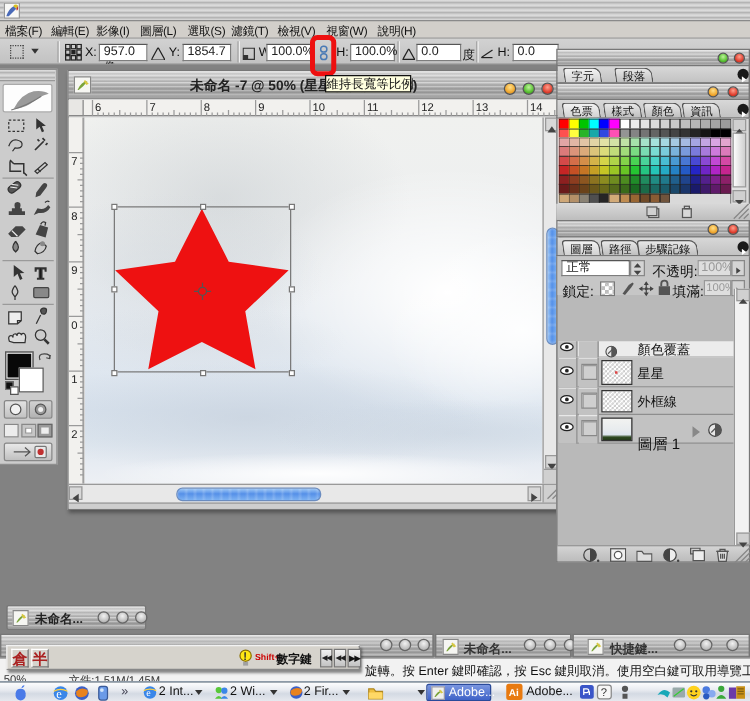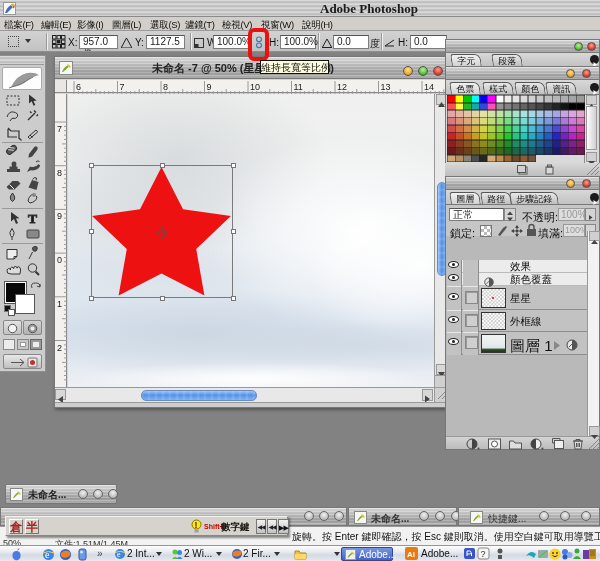--- a/index.html
+++ b/index.html
@@ -19,21 +19,20 @@
 .eye:after{content:"";position:absolute;left:2.8px;top:1px;width:3.4px;height:3.4px;border-radius:50%;background:#222}
 </style></head><body>
 
 <div class="abs metal" style="left:0;top:0;width:600px;height:17px;border-bottom:1px solid #8a8a8a">
  <div class="abs" style="left:3px;top:2px;width:13px;height:13px;background:#f8f8f6;border:1px solid #999"></div>
  <svg class="abs" style="left:3px;top:2px" width="13" height="13">
       <path d="M2 11 Q4 5 8 3 L10 5 Q7 8 4 11 Z" fill="#4a6ab8"></path>
       <path d="M8 2 Q10 1 11.5 2.5 L10 5 8 3 Z" fill="#d8c020"></path>
       <path d="M10 5 L11.5 2.5 Q12 5 10.5 6.5 Z" fill="#c03028"></path>
     </svg>
- <div class="abs" style="left:320px;top:1px;font-family:'Liberation Serif',serif;font-weight:bold;font-size:13px;color:#1a1a1a">Adobe Photoshop</div>
 </div>
 
 <div class="abs" style="left:0;top:17px;width:600px;height:14px;background:#d2cfca;border-bottom:1px solid #9a9a9a;font-size:9.5px;letter-spacing:-0.3px;color:#111">
  <span class="abs" style="left:4px;top:2px">檔案(F)</span>
  <span class="abs" style="left:41px;top:2px">編輯(E)</span>
  <span class="abs" style="left:77px;top:2px">影像(I)</span>
  <span class="abs" style="left:112px;top:2px">圖層(L)</span>
  <span class="abs" style="left:150px;top:2px">選取(S)</span>
  <span class="abs" style="left:185px;top:2px">濾鏡(T)</span>
  <span class="abs" style="left:222px;top:2px">檢視(V)</span>
@@ -60,21 +59,21 @@
         <rect x="9.5" y="9.5" width="3.5" height="3.5"></rect>
   </g>
       <rect x="5" y="5" width="3.5" height="3.5" fill="#222"></rect>
  </svg>
  <span class="lab" style="left:68px;top:6px">X:</span>
  <div class="fld" style="left:79px;top:4px;width:39px;height:14px">957.0 像</div>
  <svg class="abs" style="left:121px;top:7px" width="11" height="10">
       <path d="M5.5 0 L11 10 L0 10 Z" fill="none" stroke="#222"></path>
     </svg>
  <span class="lab" style="left:135px;top:6px">Y:</span>
- <div class="fld" style="left:146px;top:4px;width:39px;height:14px">1127.5</div>
+ <div class="fld" style="left:146px;top:4px;width:39px;height:14px">1854.7</div>
  <div class="abs" style="left:190px;top:2px;width:1px;height:17px;background:#9a9a9a"></div>
  <div class="abs" style="left:191px;top:2px;width:1px;height:17px;background:#efefef"></div>
  <svg class="abs" style="left:194px;top:7px" width="10" height="10">
       <rect x="0.5" y="0.5" width="9" height="9" fill="none" stroke="#333"></rect>
       <rect x="0.5" y="6" width="4" height="3.5" fill="#333"></rect>
     </svg>
  <span class="lab" style="left:207px;top:6px">W:</span>
  <div class="fld" style="left:213px;top:4px;width:37px;height:14px">100.0%</div>
  <svg class="abs" style="left:254px;top:5px" width="10" height="13" viewBox="0 0 10 13">
   <g fill="none" stroke="#4a7ab5" stroke-width="1.2">
@@ -551,27 +550,20 @@
       </svg>
   <svg class="abs" style="left:80px;top:18px" width="11" height="14">
         <rect x="1" y="6" width="9" height="7" fill="#555"></rect>
         <path d="M3 6 V4 a2.5 2.5 0 0 1 5 0 V6" fill="none" stroke="#555" stroke-width="1.5"></path>
       </svg>
   <div class="abs lab" style="left:92px;top:21px;font-size:11px">填滿:</div>
   <div class="abs" style="left:117px;top:19px;width:22px;height:13px;background:#dedede;border:1px solid #999;font-size:9px;color:#999;padding-left:1px">100%</div>
   <div class="abs" style="left:139px;top:19px;width:11px;height:13px;background:#d4d4d4;border:1px solid #888"><svg width="9" height="11">
           <path d="M3 3 L6.5 5.5 L3 8 Z" fill="#444"></path>
         </svg></div>
-<div class="abs" style="left:1px;top:55px;width:140px;height:13px;background:#ececec;border-bottom:1px solid #bbb">
-<div class="abs" style="left:0;top:0;width:15px;height:13px;background:#c2c2c2;border-right:1px solid #8e8e8e">
-          <div class="eye" style="left:1px;top:1px"></div>
-        </div>
-<div class="abs" style="left:16px;top:0;width:16px;height:13px;background:#c2c2c2;border-right:1px solid #8e8e8e"></div>
-<div class="abs" style="left:63px;top:0px;font-size:10.5px;color:#111;white-space:nowrap">效果</div>
-</div>
 <div class="abs" style="left:1px;top:81px;width:140px;height:24px;background:#c2c2c2;border-bottom:1px solid #8e8e8e">
 <div class="abs" style="left:0;top:0;width:15px;height:24px;background:#c2c2c2;border-right:1px solid #8e8e8e;box-shadow:inset 0 1px 0 #e8e8e8">
           <div class="eye" style="left:1px;top:7px"></div>
         </div>
 <div class="abs" style="left:16px;top:0;width:16px;height:24px;background:#c2c2c2;border-right:1px solid #8e8e8e;box-shadow:inset 0 1px 0 #e8e8e8">
           <div class="abs" style="left:2px;top:5px;width:13px;height:13px;border:1px solid #888;background:#cfcfcf;box-shadow:inset 1px 1px 0 #999"></div>
         </div>
 <div class="abs" style="left:34px;top:2px;width:25px;height:20px;border:1px solid #333;background:#fff;background-image:linear-gradient(45deg,#c8c8c8 25%,transparent 25%,transparent 75%,#c8c8c8 75%),linear-gradient(45deg,#c8c8c8 25%,transparent 25%,transparent 75%,#c8c8c8 75%);background-size:3.6px 3.6px;background-position:0 0,1.8px 1.8px;">
           <div class="abs" style="left:10px;top:8px;width:2px;height:2px;background:#d44"></div>
         </div>
@@ -600,21 +592,21 @@
 <div class="abs" style="left:63px;top:5px;font-size:10.5px;color:#111;white-space:nowrap">外框線</div>
 </div>
 <div class="abs" style="left:1px;top:127px;width:140px;height:23px;background:#c2c2c2;border-bottom:1px solid #8e8e8e">
 <div class="abs" style="left:0;top:0;width:15px;height:23px;background:#c2c2c2;border-right:1px solid #8e8e8e;box-shadow:inset 0 1px 0 #e8e8e8">
           <div class="eye" style="left:1px;top:6px"></div>
         </div>
 <div class="abs" style="left:16px;top:0;width:16px;height:23px;background:#c2c2c2;border-right:1px solid #8e8e8e;box-shadow:inset 0 1px 0 #e8e8e8">
           <div class="abs" style="left:2px;top:4px;width:13px;height:13px;border:1px solid #888;background:#cfcfcf;box-shadow:inset 1px 1px 0 #999"></div>
         </div>
 <div class="abs" style="left:34px;top:2px;width:25px;height:19px;border:1px solid #333;background:linear-gradient(180deg,#f2f3f1 0%,#e7ebee 55%,#dde5ee 75%,#2e4a20 86%,#24371c 100%)"></div>
-<div class="abs" style="left:63px;top:5px;font-size:15px;color:#111;white-space:nowrap">圖層 1</div>
+<div class="abs" style="left:63px;top:15px;font-size:12px;color:#111;white-space:nowrap">圖層 1</div>
 <svg class="abs" style="left:106px;top:8px" width="8" height="11">
           <path d="M1 1 V10 L7 5.5 Z" fill="#888"></path>
         </svg>
 <div class="abs" style="left:119px;top:5px"><svg width="12" height="12">
             <circle cx="6" cy="6" r="5" fill="#e8e8e8" stroke="#444"></circle>
             <path d="M6 1 A5 5 0 0 1 6 11 Z" fill="#555"></path>
             <path d="M3 8 L8 3" stroke="#555"></path>
           </svg></div>
 </div>
 
@@ -843,21 +835,21 @@
  <div class="circbtn graycirc" style="left:70px;top:3px"></div>
  <div class="circbtn graycirc" style="left:86px;top:3px"></div>
  <div class="circbtn graycirc" style="left:102px;top:3px"></div>
 </div>
 <div class="abs metal2" style="left:458px;top:507px;width:142px;height:19px;border:1px solid #777">
  <div class="abs" style="left:11px;top:3px;width:13px;height:13px;background:#f6f6f2;border:1px solid #888"></div>
  <svg class="abs" style="left:11px;top:3px" width="13" height="13">
       <path d="M3 10 Q6 4 10 4 Q7 7 4 10 Z" fill="#7aa33a"></path>
       <path d="M8 3 l3 3 -2 1 -2 -3 Z" fill="#d8c840"></path>
     </svg>
- <span class="abs" style="left:29px;top:4px;font-size:10px;font-weight:normal;color:#333">快捷鍵...</span>
+ <span class="abs" style="left:29px;top:4px;font-size:10px;font-weight:bold;color:#333">快捷鍵...</span>
  <div class="circbtn graycirc" style="left:80px;top:3px"></div>
  <div class="circbtn graycirc" style="left:101px;top:3px"></div>
  <div class="circbtn graycirc" style="left:122px;top:3px"></div>
 </div>
 
 <div class="abs" style="left:5px;top:516px;width:283px;height:20px;background:#d6d3cc;border:1px solid #888;border-top-color:#f2f2f2;border-left-color:#f2f2f2;box-shadow:1.5px 2px 2px rgba(0,0,0,.45)">
  <div class="abs" style="left:3px;top:2px;width:14px;height:15px;background:#d6d3cc;border:1px solid #777;border-top-color:#fff;border-left-color:#fff;color:#a22;font-size:12px;font-weight:bold;text-align:center;line-height:15px">倉</div>
  <div class="abs" style="left:19px;top:2px;width:14px;height:15px;background:#d6d3cc;border:1px solid #777;border-top-color:#fff;border-left-color:#fff;color:#a22;font-size:12px;font-weight:bold;text-align:center;line-height:15px">半</div>
  <svg class="abs" style="left:185px;top:2px" width="11" height="15">
       <circle cx="5.5" cy="5.5" r="4.5" fill="#ffe814" stroke="#8a7000"></circle>

